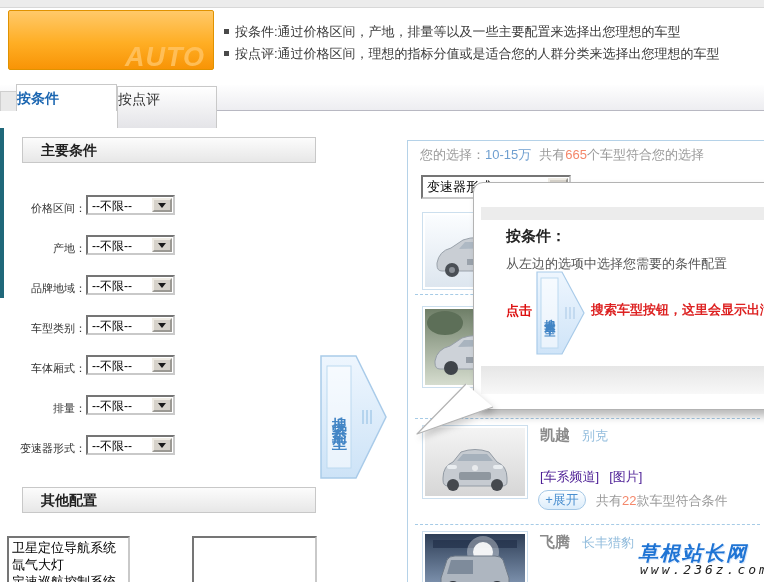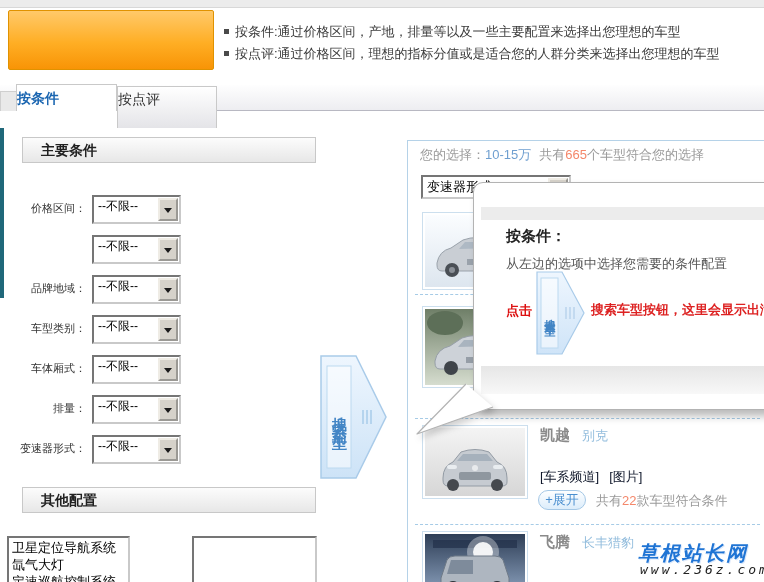--- a/index.html
+++ b/index.html
@@ -38,21 +38,21 @@
 
   
   .teal-bar{left:0;top:128px;width:4px;height:170px;background:#20687a}
   .section-hdr{
     left:22px;width:294px;height:26px;box-sizing:border-box;border:1px solid #c8c8c8;
     background:linear-gradient(180deg,#fcfcfc,#e7e7e7);
     font-size:14px;font-weight:bold;color:#222;line-height:25px;padding-left:18px}
   .filter-row{left:0;width:320px;height:24px}
   .flabel{position:absolute;left:0;top:0;width:86px;text-align:right;font-size:11px;color:#333;line-height:23px}
   .win-select{position:absolute;box-sizing:border-box;background:#fff;border:2px inset #c9c9c9;cursor:pointer}
-  .fselect{left:92px;top:-2px;width:89px;height:29px}
+  .fselect{left:86px;top:-2px;width:89px;height:20px}
   .fsel-text{position:absolute;left:4px;top:1px;font-size:12px;color:#000;line-height:17px;white-space:nowrap}
   .fsel-btn{position:absolute;top:1px;right:1px;bottom:1px;width:16px;background:#d6d2ca;
     border:2px outset #efece5;display:flex;align-items:center;justify-content:center;cursor:pointer}
   .tri{width:0;height:0;border:4px solid transparent;border-top:5px solid #1a1a1a;margin-top:5px}
   .listbox{box-sizing:border-box;background:#fff;border:2px inset #c9c9c9;font-size:13px;color:#000;
     line-height:17px;padding:1px 3px;overflow:hidden}
 
   
   .arrow-wrap{left:320px;top:355px;width:68px;height:124px;cursor:pointer}
   .vtext{writing-mode:vertical-rl;text-orientation:upright}
@@ -66,21 +66,21 @@
   .sel-prefix,.sel-mid,.sel-suffix{color:#9a9a9a}
   .sel-value{color:#6f9fd0}
   .sel-mid{margin-left:8px}
   .sel-count{color:#f4876a}
   .sort-select{left:421px;top:175px;width:150px;height:24px}
   .thumb{box-sizing:border-box;background:#fff;border:1px solid #ccdfee;padding:2px;cursor:pointer}
   .thumb svg{display:block;width:100%;height:100%}
   .dashed-sep{left:415px;width:345px;height:0;border-top:1px dashed #a6cbe6}
   .car-title{font-size:15px;font-weight:bold;color:#8a8a8a;cursor:pointer}
   .car-brand{font-size:13px;color:#93bddd;margin-left:12px;font-weight:normal;cursor:pointer}
-  .car-links{font-size:13px;color:#0f172a}
+  .car-links{font-size:13px;color:#4c1d95}
   .car-links span{margin-right:10px;cursor:pointer}
   .expand-btn{position:absolute;left:0;top:0;width:48px;height:20px;box-sizing:border-box;
     border:1px solid #a5c8e6;border-radius:10px;background:linear-gradient(180deg,#fdfeff,#dcedfb);
     font-size:13px;color:#4a8fd0;text-align:center;line-height:18px;cursor:pointer}
   .expand-count{position:absolute;left:58px;top:2px;font-size:13px;color:#9a9a9a;white-space:nowrap}
   .cnt-red{color:#f4876a}
 
   
   .popup{left:473px;top:182px;width:300px;height:226px;background:#fff;border:1px solid #b3b3b3;
     border-radius:10px;box-shadow:5px 6px 9px rgba(0,0,0,.28);z-index:50}
@@ -102,20 +102,21 @@
     letter-spacing:2px;text-shadow:1px 1px 0 #dce9fb;z-index:60}
   .wm2{left:640px;top:562px;font-size:13px;font-style:italic;letter-spacing:3px;color:#222;
     font-family:"DejaVu Sans Mono","Liberation Mono",monospace;z-index:60}
 </style>
 </head>
 <body>
 
 <div class="abs top-strip"></div>
 
 <div class="abs logo-box">
+  <div class="logo-auto">AUTO</div>
 </div>
 <div class="abs hdr-bullets">
   <div class="hdr-bullet-line"><span class="sq-bullet"></span><span>按条件:通过价格区间，产地，排量等以及一些主要配置来选择出您理想的车型</span></div>
   <div class="hdr-bullet-line"><span class="sq-bullet"></span><span>按点评:通过价格区间，理想的指标分值或是适合您的人群分类来选择出您理想的车型</span></div>
 </div>
 
 <div class="abs tab-band"></div>
 <div class="abs tab-stub"></div>
 <div class="abs tab tab-active">按条件</div>
 <div class="abs tab tab-idle">按点评</div>
@@ -127,20 +128,21 @@
 <div class="abs filter-row" style="top:197px">
   <span class="flabel">价格区间：</span>
   <span class="win-select fselect">
     <span class="fsel-text">--不限--</span>
     <span class="fsel-btn">
         <i class="tri"></i>
       </span>
   </span>
 </div>
 <div class="abs filter-row" style="top:237px">
+  <span class="flabel">产地：</span>
   <span class="win-select fselect">
     <span class="fsel-text">--不限--</span>
     <span class="fsel-btn">
         <i class="tri"></i>
       </span>
   </span>
 </div>
 <div class="abs filter-row" style="top:277px">
   <span class="flabel">品牌地域：</span>
   <span class="win-select fselect">

